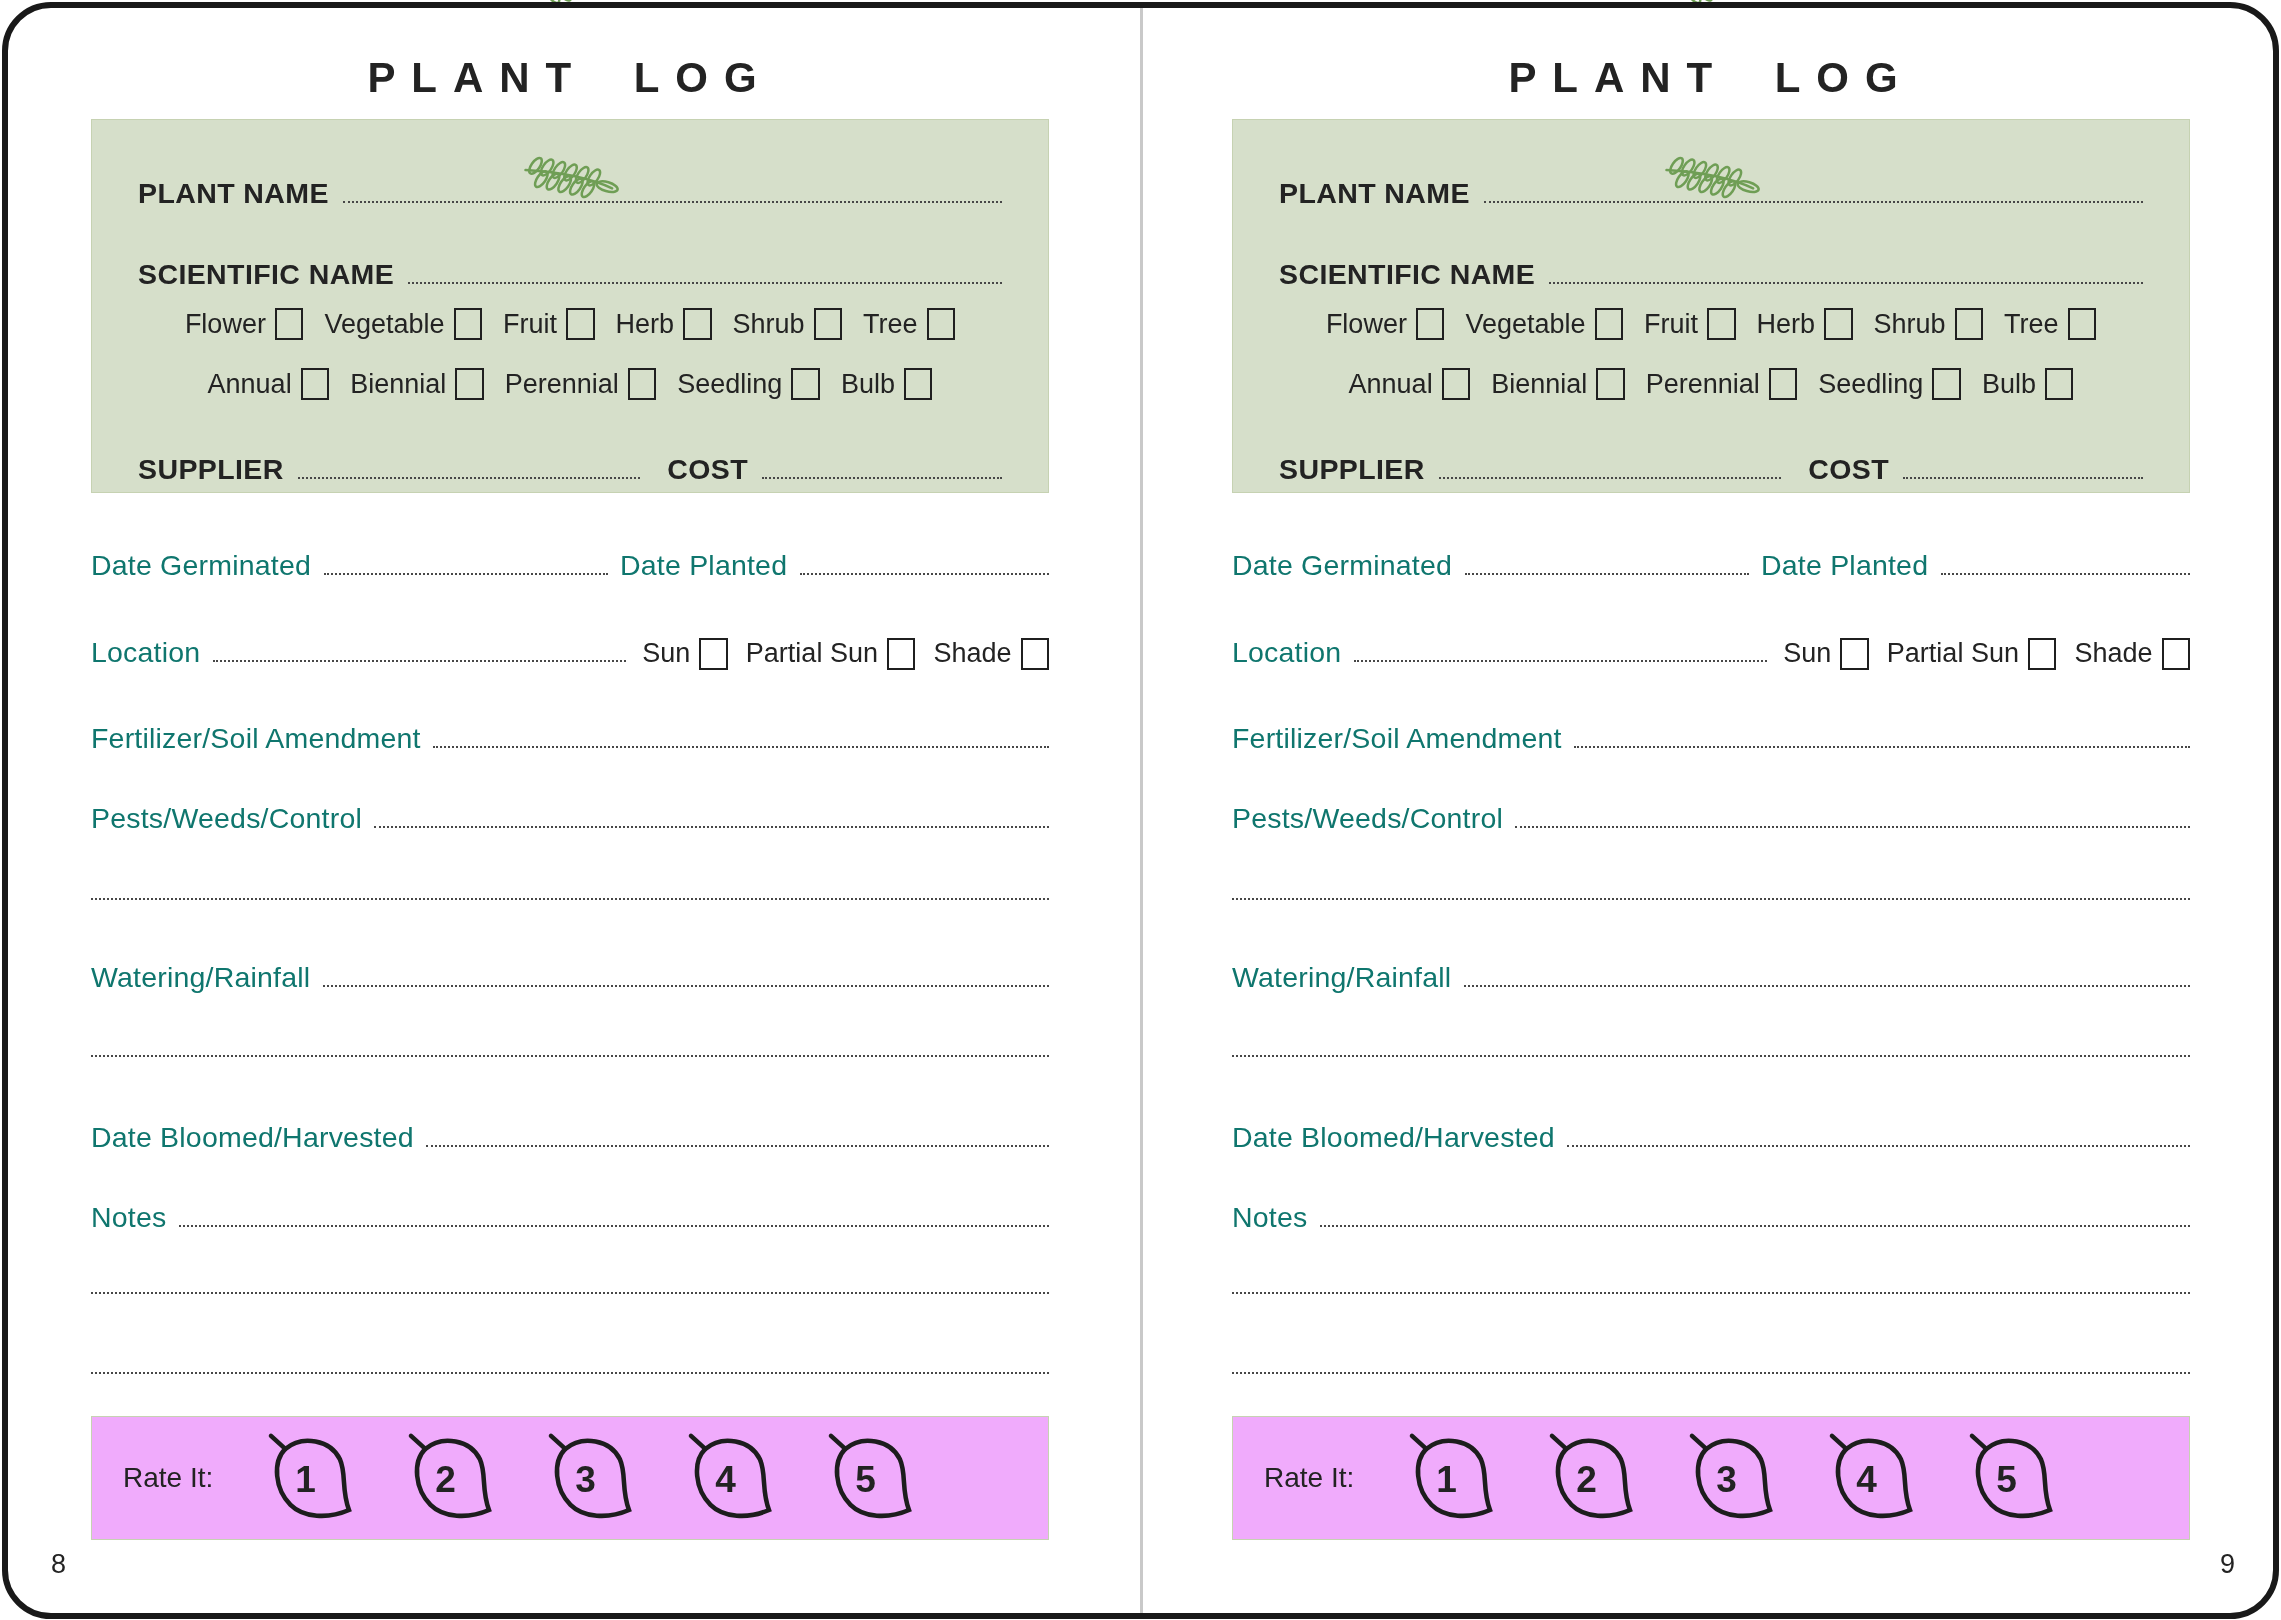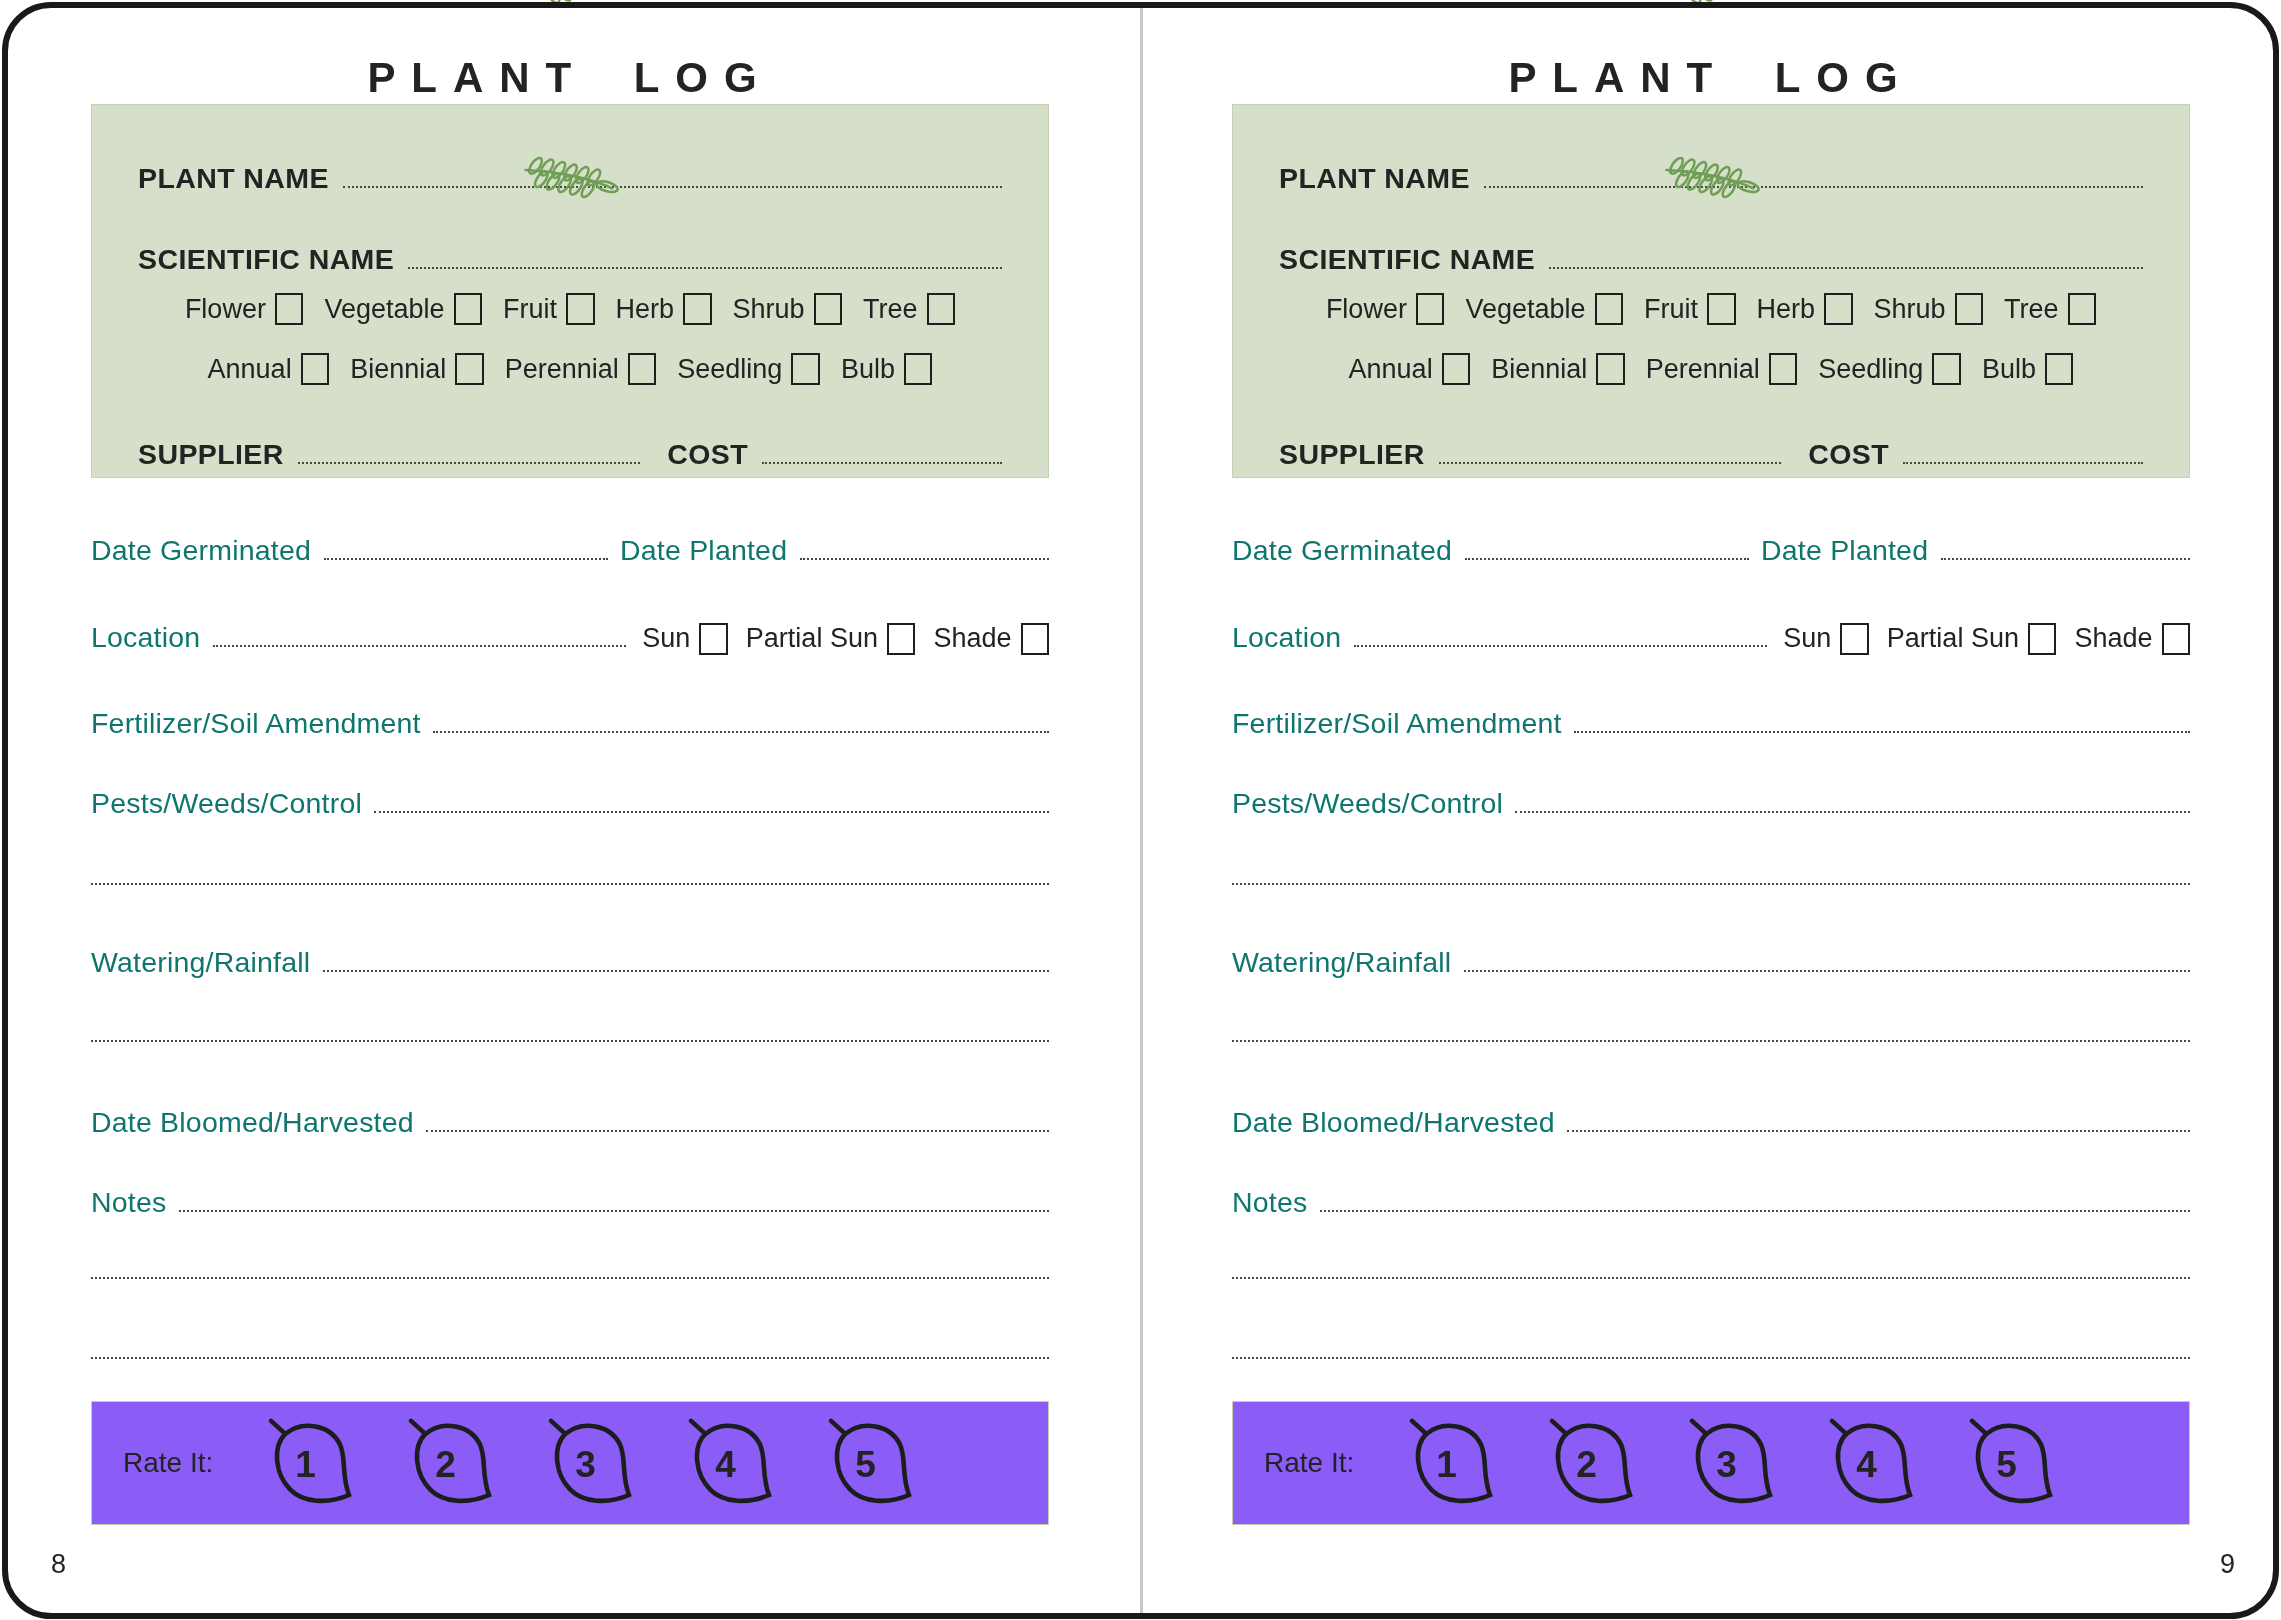--- a/index.html
+++ b/index.html
@@ -16,21 +16,21 @@
   .page.left{left:0;}
   .page.right{left:1141px;}
 
   
   .header{margin-top:52px;height:52px;display:flex;align-items:center;justify-content:center;gap:23px;flex-direction:column;}
   .title{font-size:42px;font-weight:700;letter-spacing:0.38em;word-spacing:0.45em;white-space:nowrap;color:#232323;line-height:1;}
   .sprig{width:105px;height:50px;flex:0 0 auto;}
   .sprig.mirror{transform:scaleX(-1);}
 
   
-  .info-box{height:374px;background:#d6dfca;border:0.9px solid #c6d2b2;box-sizing:border-box;padding:0 46px;}
+  .info-box{margin-top:15px;height:374px;background:#d6dfca;border:0.9px solid #c6d2b2;box-sizing:border-box;padding:0 46px;}
   .brow{display:flex;align-items:flex-end;height:36px;}
   .blbl{font-weight:700;font-size:28.5px;letter-spacing:0.4px;line-height:1;white-space:nowrap;color:#232323;}
   .dots{flex:1 1 auto;border-bottom:2.7px dotted #474747;margin:0 0 4.5px 14.3px;}
   .mt57{margin-top:51px}.mt50{margin-top:45px}.mt20{margin-top:18px}.mt27{margin-top:24px}
   .ckrow{display:flex;justify-content:center;align-items:center;height:36px;gap:21px;}
   .ck{display:flex;align-items:center;}
   .cklbl{font-size:27px;line-height:1;color:#232323;}
   .ckbox{width:28.5px;height:32px;border:2.7px solid #1f1f1f;margin-left:9px;box-sizing:border-box;background:transparent;flex:0 0 auto;}
   .supplier-row{display:flex;margin-top:45px;height:36px;}
   .sgroup{display:flex;align-items:flex-end;}
@@ -44,21 +44,21 @@
   .frow.line-only .dots{margin-left:0;}
   .pair{display:flex;align-items:flex-end;}
   .pair.p1{flex:1.17;}
   .pair.p2{flex:1;}
   .pair.p2 .flbl{margin-left:12.5px;}
   .sun-group{display:flex;align-items:center;margin-left:16px;gap:18px;align-self:flex-end;margin-bottom:-3.6px;}
   .m53{margin-top:47px}.m54{margin-top:48px}.m46{margin-top:41px}.m37{margin-top:33px}
   .m35{margin-top:31px}.m57{margin-top:51px}.m32{margin-top:28.5px}
 
   
-  .rate-box{margin-top:37px;height:124px;background:#8b5cf6;border:0.9px solid #c6d2b2;display:flex;align-items:center;box-sizing:border-box;padding:0 36px 0 31px;}
+  .rate-box{margin-top:37px;height:124px;background:#f0abfc;border:0.9px solid #c6d2b2;display:flex;align-items:center;box-sizing:border-box;padding:0 36px 0 31px;}
   .rate-lbl{font-size:28px;color:#232323;margin-right:50px;white-space:nowrap;}
   .leaves{display:flex;gap:46px;align-items:center;}
   .leaf{position:relative;width:94px;height:91px;}
   .leaf svg{position:absolute;inset:0;width:100%;height:100%;}
   .leaf-num{position:absolute;left:45%;top:53%;transform:translate(-50%,-50%);font-size:37px;font-weight:700;color:#232323;}
 
   .page-num{position:absolute;bottom:41px;font-size:27px;color:#232323;}
   .page.left .page-num{left:51px;}
   .page.right .page-num{right:47px;}
 </style>

